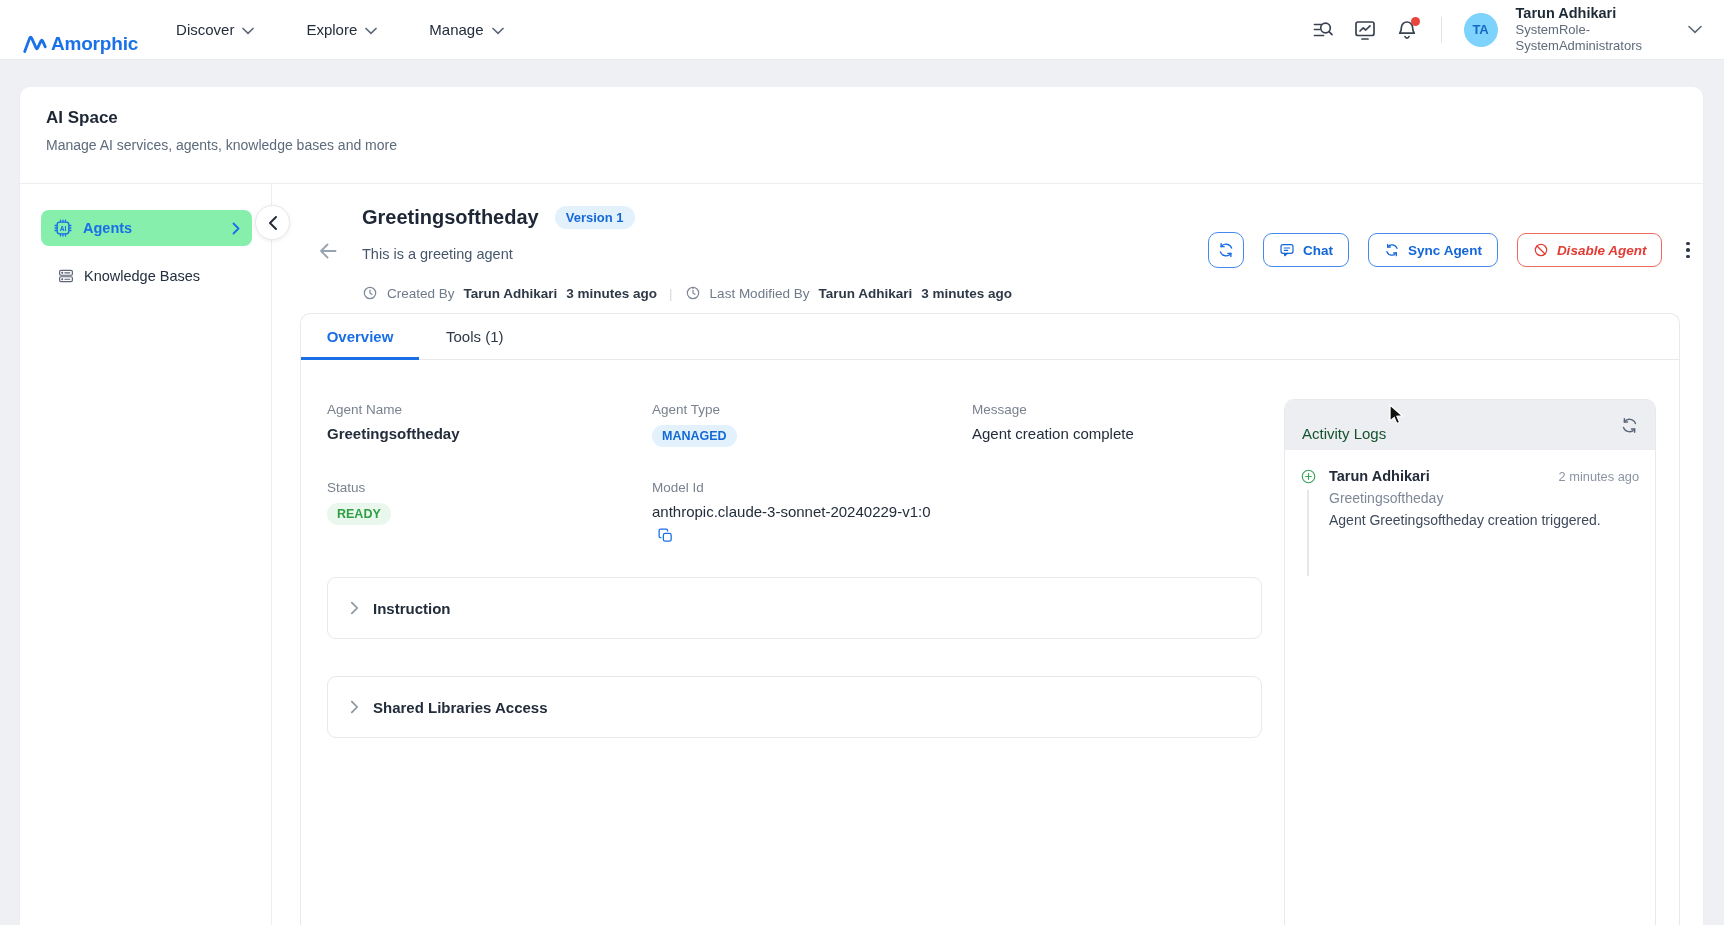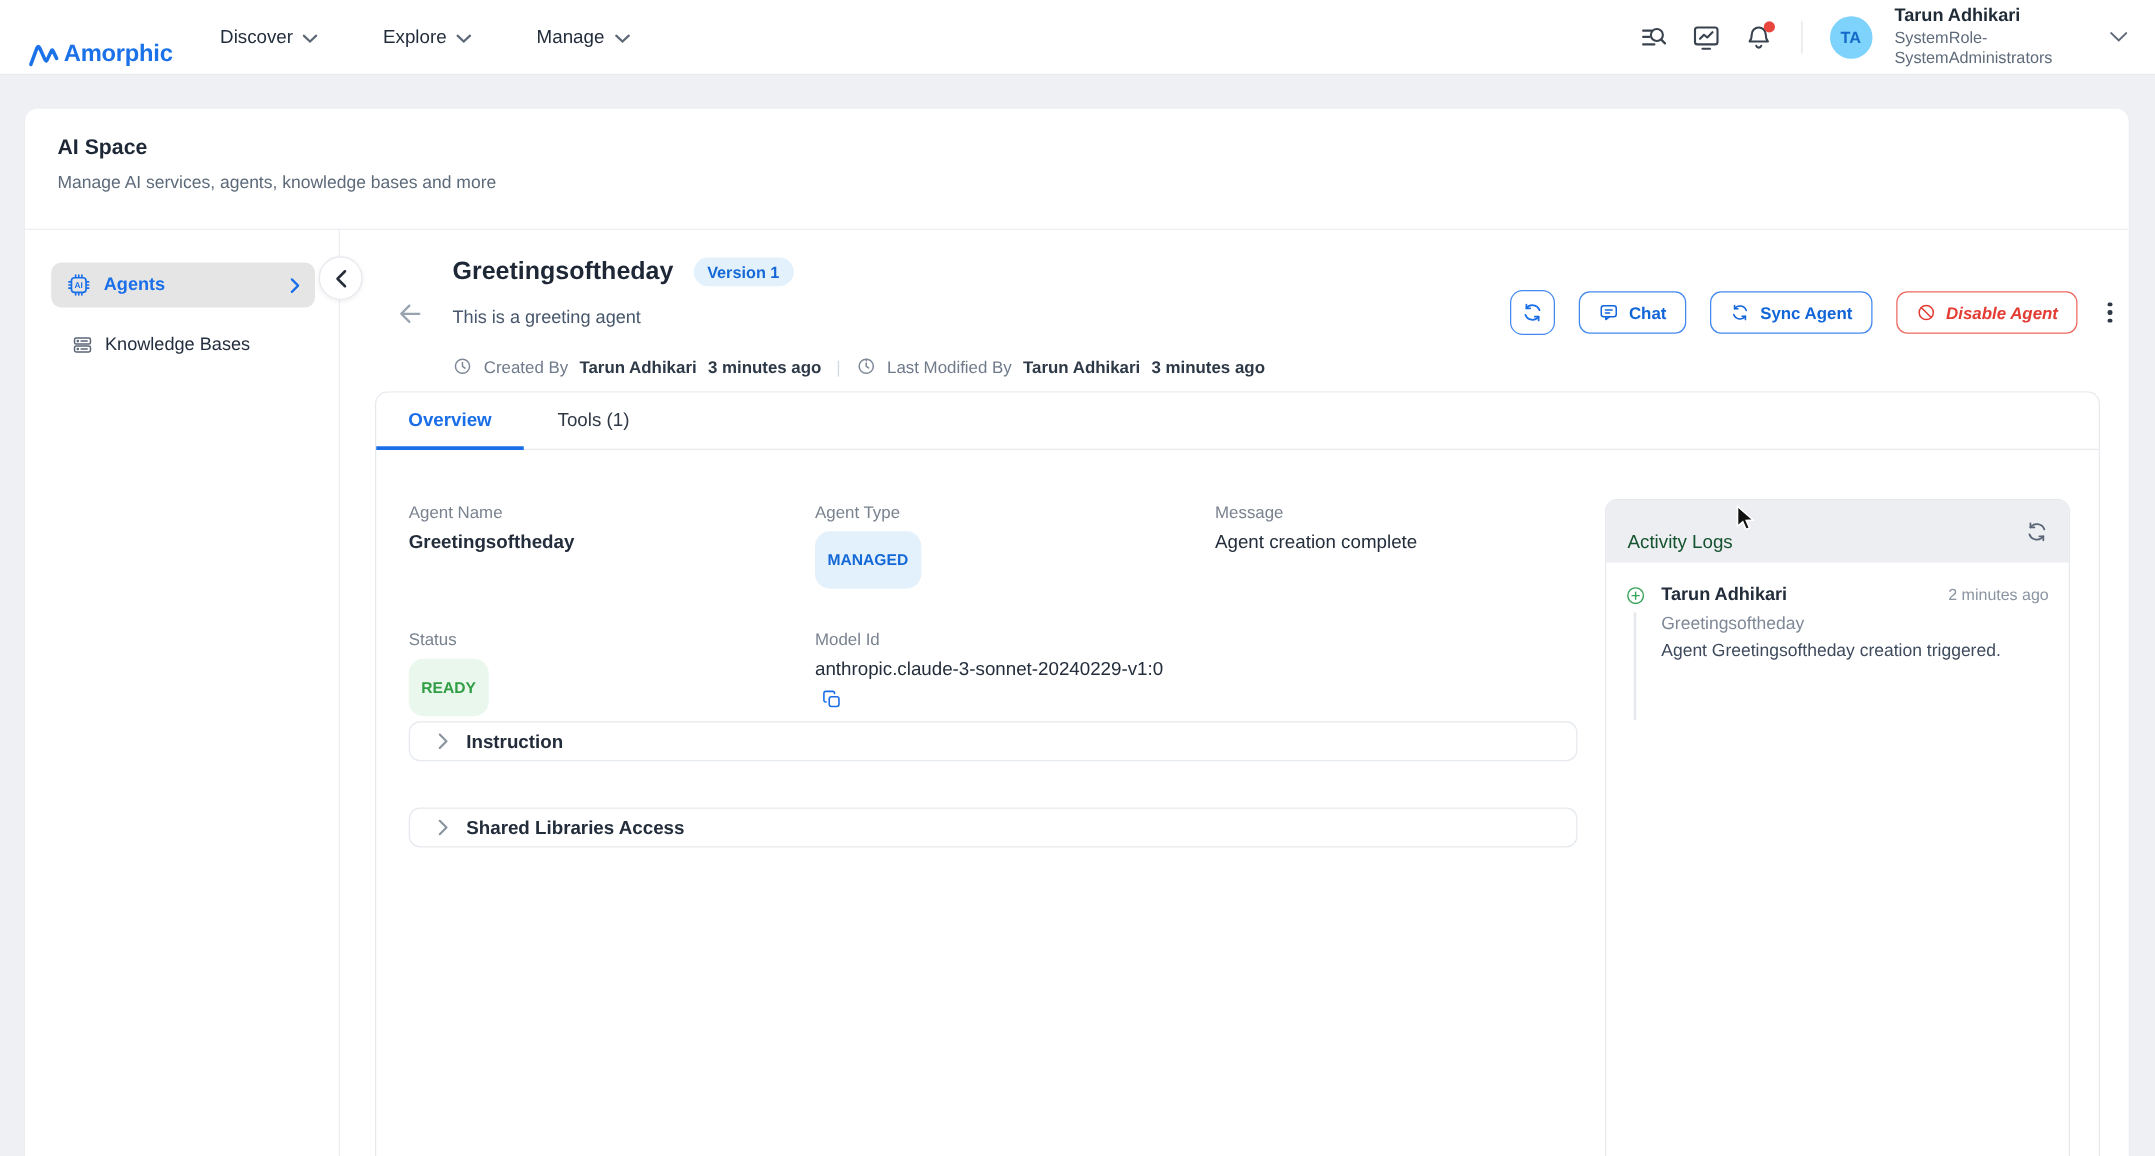--- a/index.html
+++ b/index.html
@@ -33,21 +33,21 @@
           border-radius:10px 10px 0 0; box-shadow:0 1px 2px rgba(20,30,50,.04); }
   .page-head { height:97px; border-bottom:1px solid #eceef1; padding:21px 26px 0 26px; }
   .page-title { font-size:17px; font-weight:700; color:#1d2736; }
   .page-sub { margin-top:9px; font-size:14px; color:#5c6a7a; }
 
   .body-row { position:absolute; left:0; right:0; top:97px; bottom:0; display:flex; }
 
   
   .sidebar { width:252px; border-right:1px solid #eceef1; padding-top:26px; }
   .side-item { cursor:pointer; }
-  .side-agents { margin:0 19px 0 21px; height:36px; background:#e5e5e5; border-radius:8px;
+  .side-agents { margin:0 19px 0 21px; height:36px; background:#86efac; border-radius:8px;
                  display:flex; align-items:center; gap:10px; padding:0 12px; color:#1a6fe8; font-size:14.5px; font-weight:600; }
   .side-agents .chev-r { margin-left:auto; color:#1a6fe8; }
   .side-kb { margin-top:14px; padding:0 12px 0 37px; height:32px; display:flex; align-items:center; gap:9px;
              color:#232e3e; font-size:14.5px; font-weight:500; }
   .side-kb .kb-ic { color:#5b6577; }
   .collapse-btn { position:absolute; left:235px; top:21px; width:35px; height:35px; border-radius:50%;
                   background:#fff; border:1px solid #e6e9ed; box-shadow:0 1px 4px rgba(20,30,50,.08);
                   display:flex; align-items:center; justify-content:center; color:#242c38; cursor:pointer; z-index:5; }
 
   
@@ -83,27 +83,27 @@
   .tab.active::after { content:""; position:absolute; left:0; right:0; bottom:-1px; height:3px; background:#1a6fe8; }
   .tab.inactive { padding:0 27px; color:#2f3845; font-weight:500; }
 
   .content { position:absolute; left:0; right:0; top:47px; bottom:0; }
 
   .details { position:absolute; left:26px; top:41px; width:940px; }
   .drow { display:grid; grid-template-columns:325px 320px 1fr; margin-bottom:33px; }
   .f-label { font-size:13.5px; color:#79828f; margin-bottom:8px; }
   .f-value { font-size:15px; color:#232d3b; font-weight:500; }
   .f-value.strong { font-weight:600; }
-  .pill { display:inline-block; font-size:12.5px; font-weight:700; padding:16px 10px; border-radius:12px; }
+  .pill { display:inline-block; font-size:12.5px; font-weight:700; padding:4px 10px; border-radius:12px; }
   .pill.blue { background:#e3f1fd; color:#1569d6; }
   .pill.green { background:#e9f7ec; color:#2f9e44; }
   .copy-row { margin:7px 0 0 5px; color:#1a6fe8; cursor:pointer; width:18px; }
 
   .accordions { position:absolute; left:26px; top:216px; width:935px; }
-  .acc { height:32px; border:1px solid #e6e9ed; border-radius:9px; margin-bottom:37px;
+  .acc { height:62px; border:1px solid #e6e9ed; border-radius:9px; margin-bottom:37px;
          display:flex; align-items:center; gap:14px; padding:0 22px; cursor:pointer; }
   .acc .chev-r { color:#8b94a1; }
   .acc-label { font-size:15px; font-weight:600; color:#222c3a; }
 
   
   .activity { position:absolute; left:983px; top:38px; width:372px; bottom:0; border:1px solid #e7e9ed;
               border-bottom:none; border-radius:10px 10px 0 0; background:#fff; }
   .act-head { height:50px; background:#eceef2; border-radius:9px 9px 0 0; display:flex; align-items:center;
               justify-content:space-between; padding:0 16px 0 17px; }
   .act-title { font-size:15px; font-weight:400; color:#14532d;margin-top:16px; }

